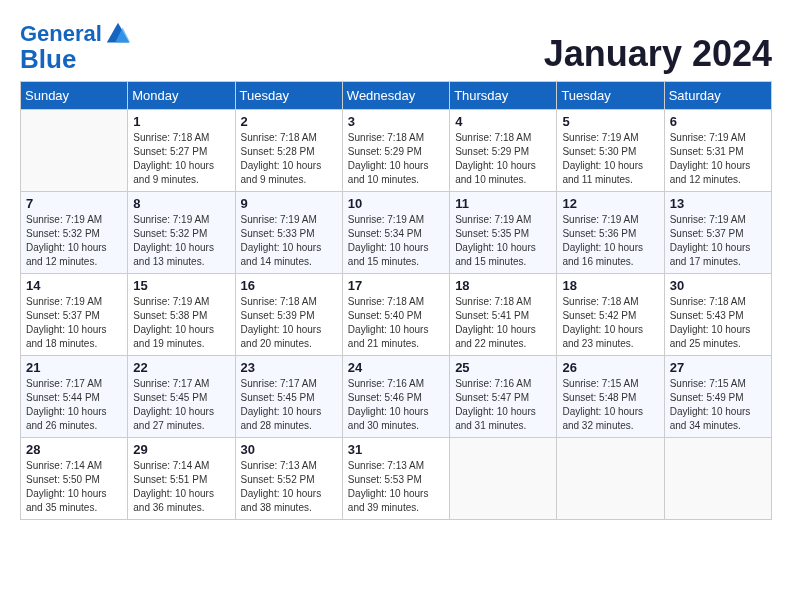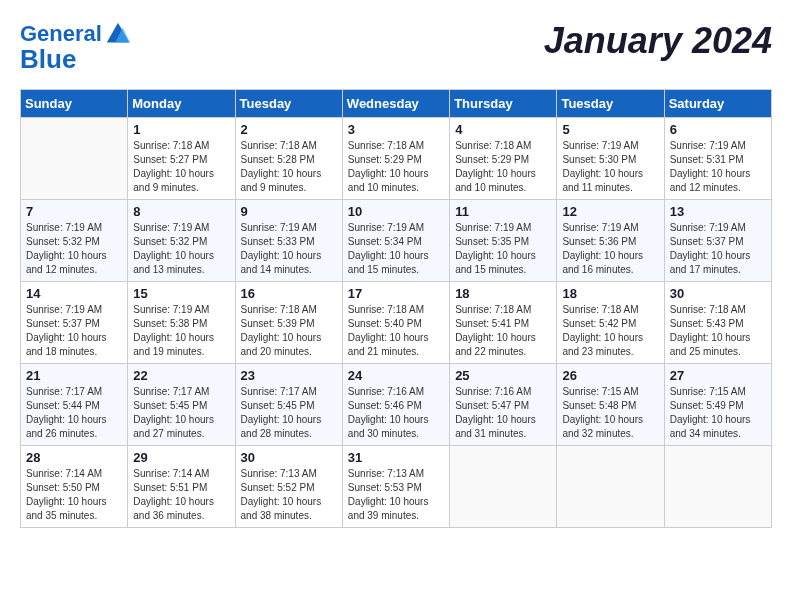--- a/index.html
+++ b/index.html
@@ -6,22 +6,22 @@
     body {
       font-family: Arial, sans-serif;
       background: #fff;
       width: 792px;
       min-height: 612px;
       padding: 20px;
     }
     .header {
       display: flex;
       justify-content: space-between;
-      align-items: flex-start;
-      margin-bottom: 14px;
+      align-items: flex-end;
+      margin-bottom: 6px;
     }
     .logo {
       display: flex;
       align-items: center;
     }
     .logo-text {
       font-size: 22px;
       font-weight: bold;
       color: #1a1a2e;
       line-height: 1.1;
@@ -34,38 +34,37 @@
       height: 28px;
       margin-left: 2px;
     }
     .title-block {
       text-align: right;
     }
     .month-title {
       font-size: 36px;
       font-weight: bold;
       color: #1a1a2e;
-      font-style: italic;
     }
     .location {
       font-size: 18px;
       color: #333;
     }
     table {
       width: 100%;
       border-collapse: collapse;
       font-size: 11px;
     }
     thead th {
       background-color: #1565c0;
       color: #fff;
       padding: 6px 4px;
       text-align: left;
       font-size: 13px;
-      font-weight: bold;
+      font-weight: normal;
       border: 1px solid #ccc;
     }
     td {
       border: 1px solid #ccc;
       vertical-align: top;
       padding: 4px 5px;
       min-width: 100px;
       height: 80px;
       background: #fff;
     }

